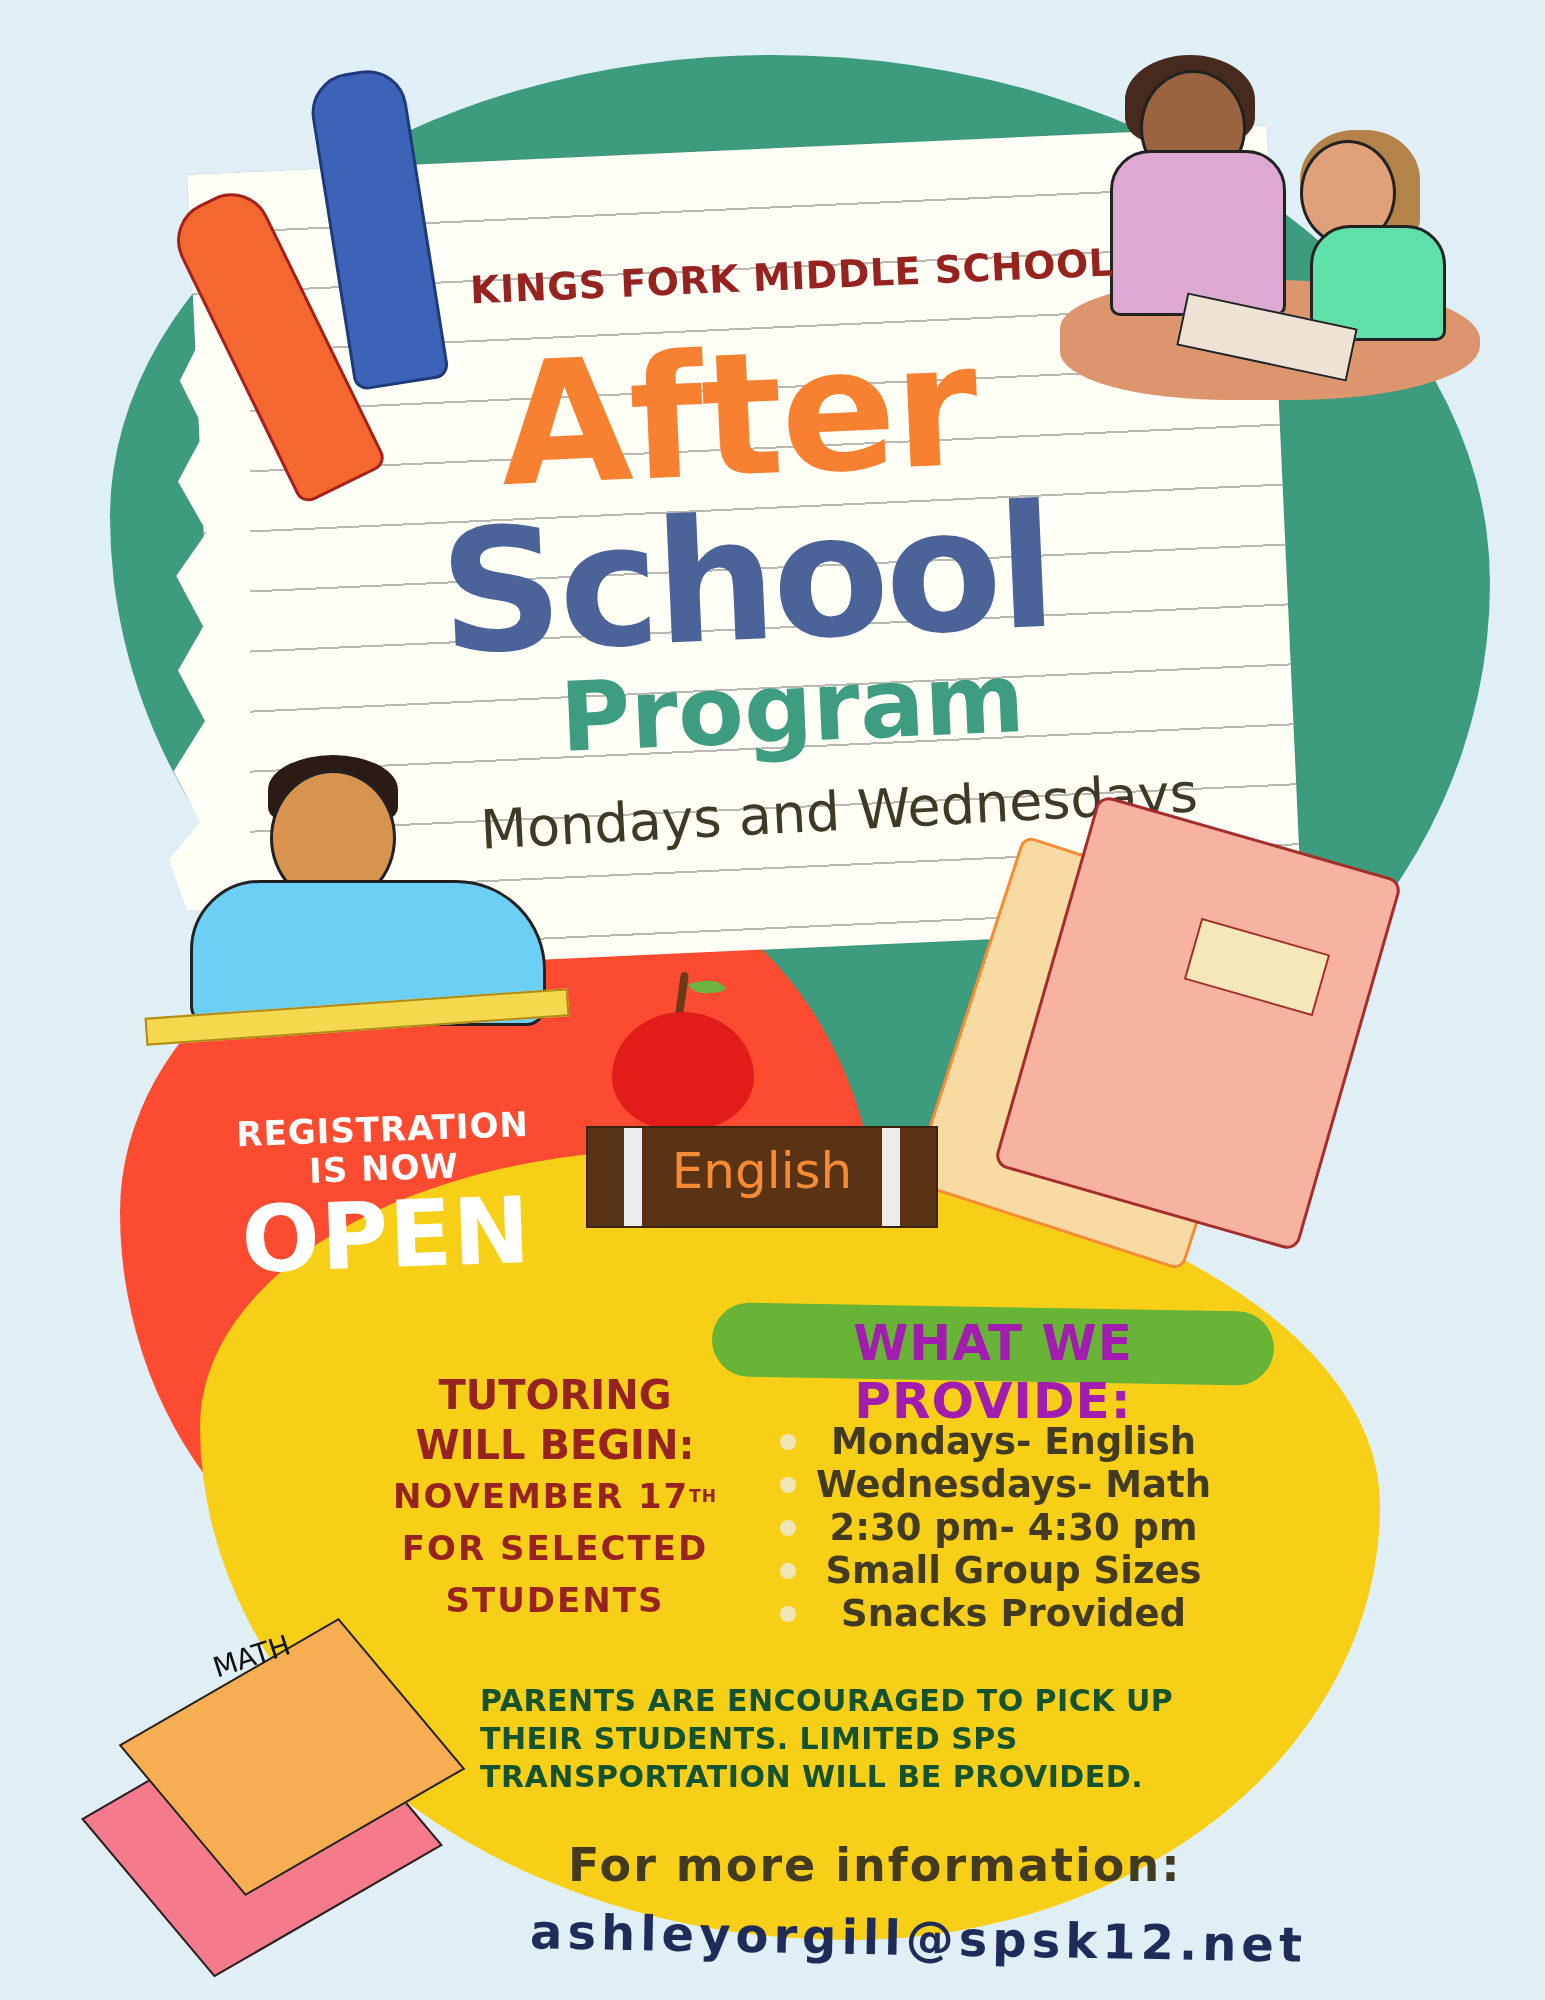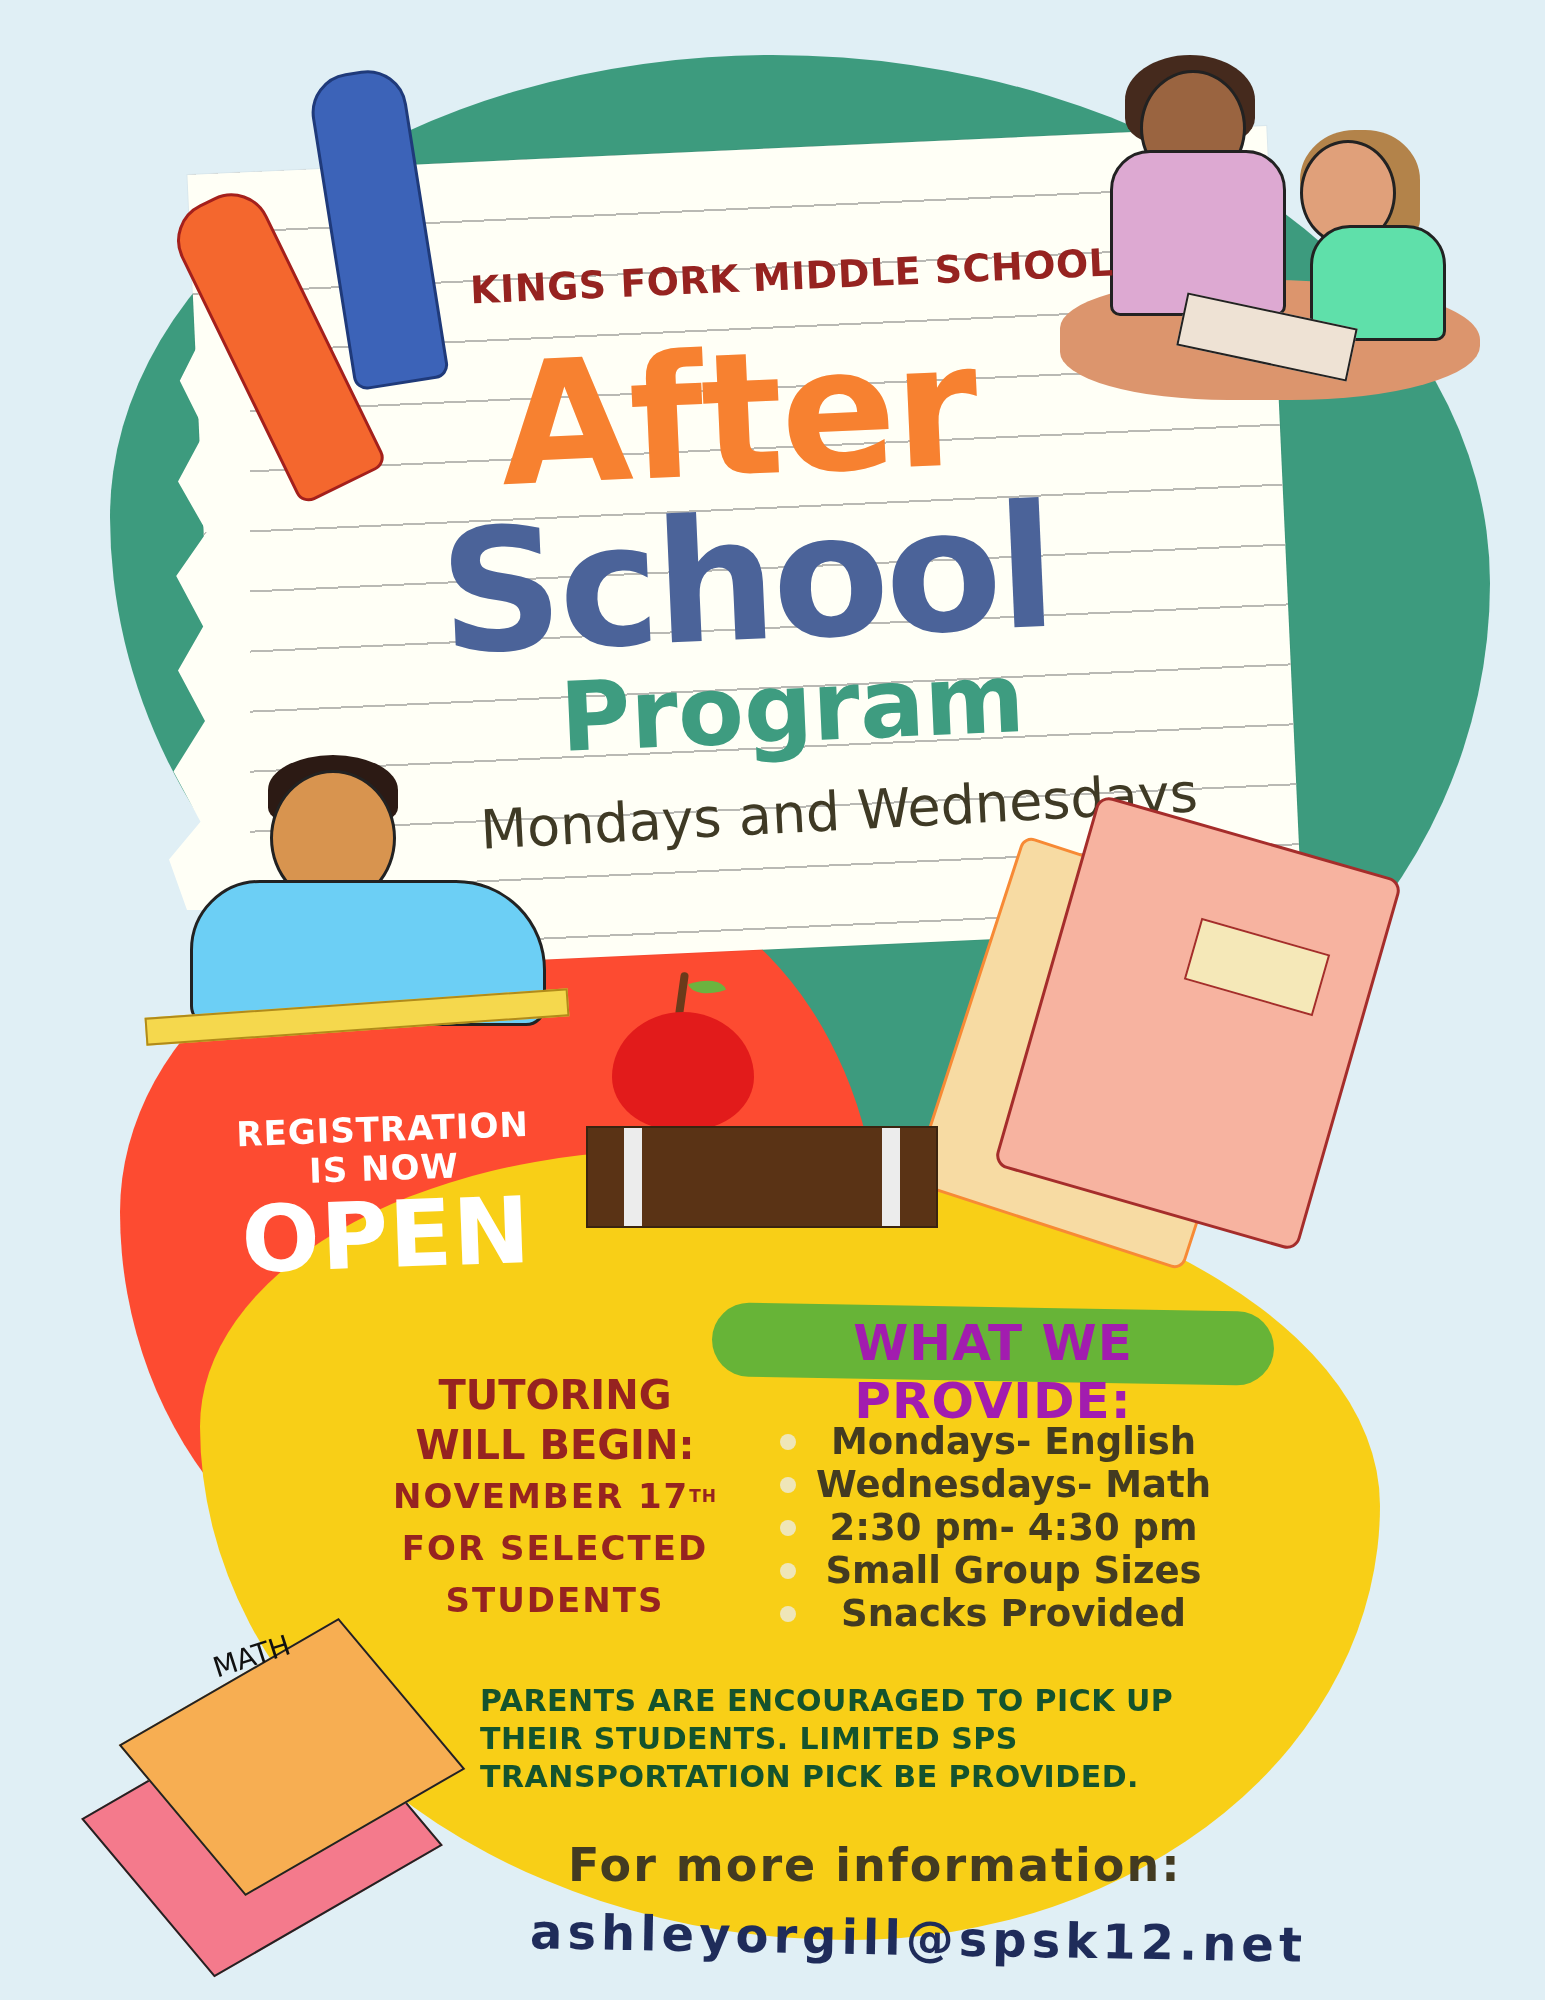--- a/index.html
+++ b/index.html
@@ -245,20 +245,21 @@
 <div class="abs nb-back"></div>
 <div class="abs nb-front"></div>
 <div class="abs nb-label"></div>
 
 <div class="abs apple-stem"></div>
 <div class="abs apple-leaf"></div>
 <div class="abs apple"></div>
 <div class="abs english-book">
   <div class="band" style="left:36px"></div>
   <div class="band" style="right:36px"></div>
+  <div class="label">English</div>
 </div>
 
 <div class="abs reg">
   <div class="line1">REGISTRATION</div>
   <div class="line2">IS NOW</div>
   <div class="open">OPEN</div>
 </div>
 
 <div class="abs provide-pill"></div>
 <div class="abs provide-title">WHAT WE PROVIDE:</div>
@@ -278,17 +279,17 @@
   <div class="sub">STUDENTS</div>
 </div>
 
 <div class="abs book-bottom"></div>
 <div class="abs book-top"></div>
 <div class="abs math-label">MATH</div>
 
 <div class="abs parents">
   <div>PARENTS ARE ENCOURAGED TO PICK UP</div>
   <div>THEIR STUDENTS. LIMITED SPS</div>
-  <div>TRANSPORTATION PICK BE PROVIDED.</div>
+  <div>TRANSPORTATION WILL BE PROVIDED.</div>
 </div>
 
 <div class="abs more-info">For more information:</div>
 <div class="abs email">ashleyorgill@spsk12.net</div>
 
 </body></html>

